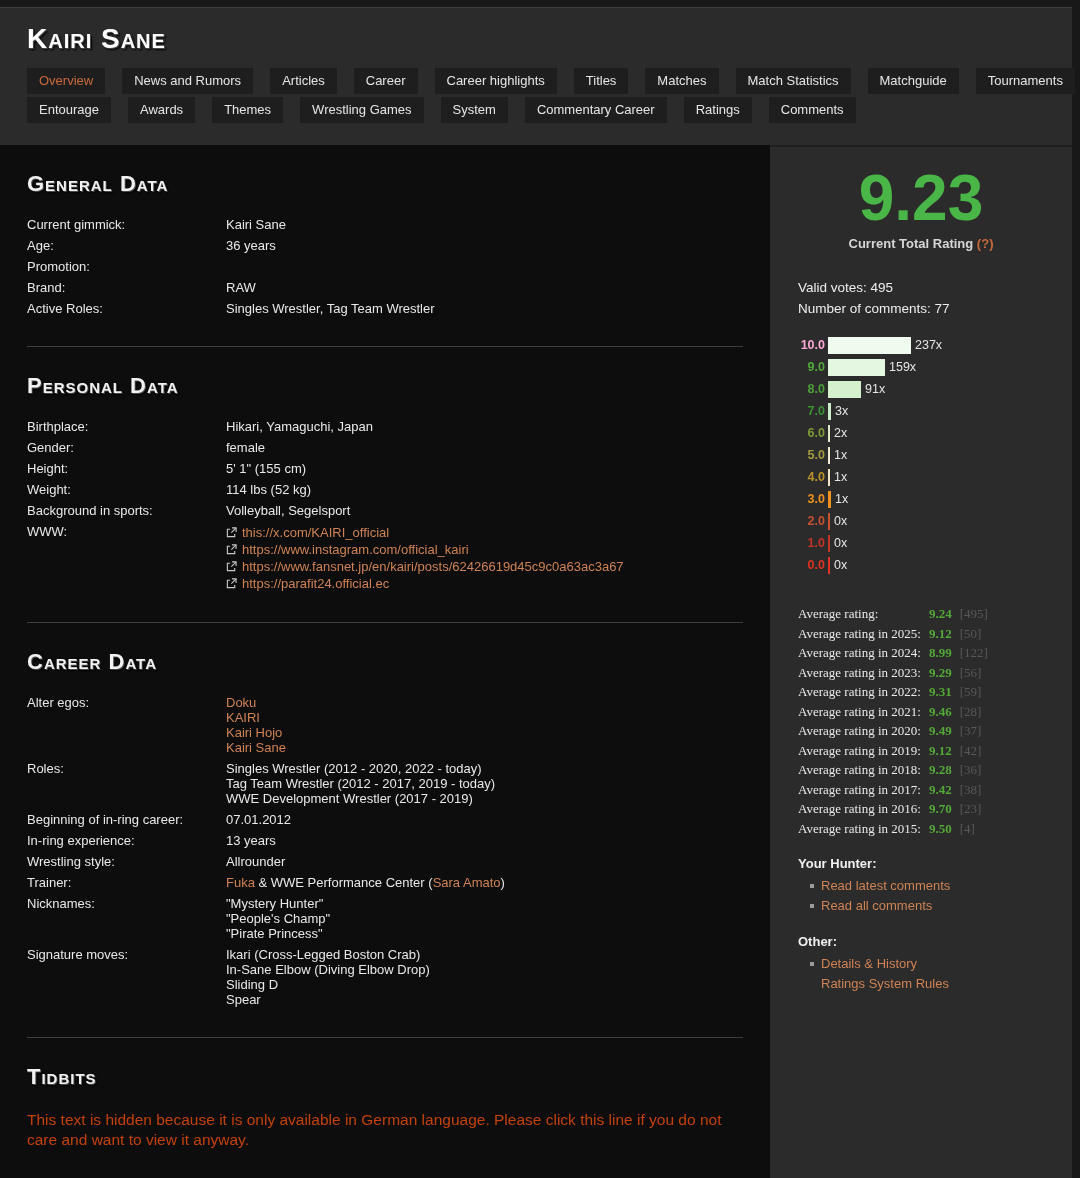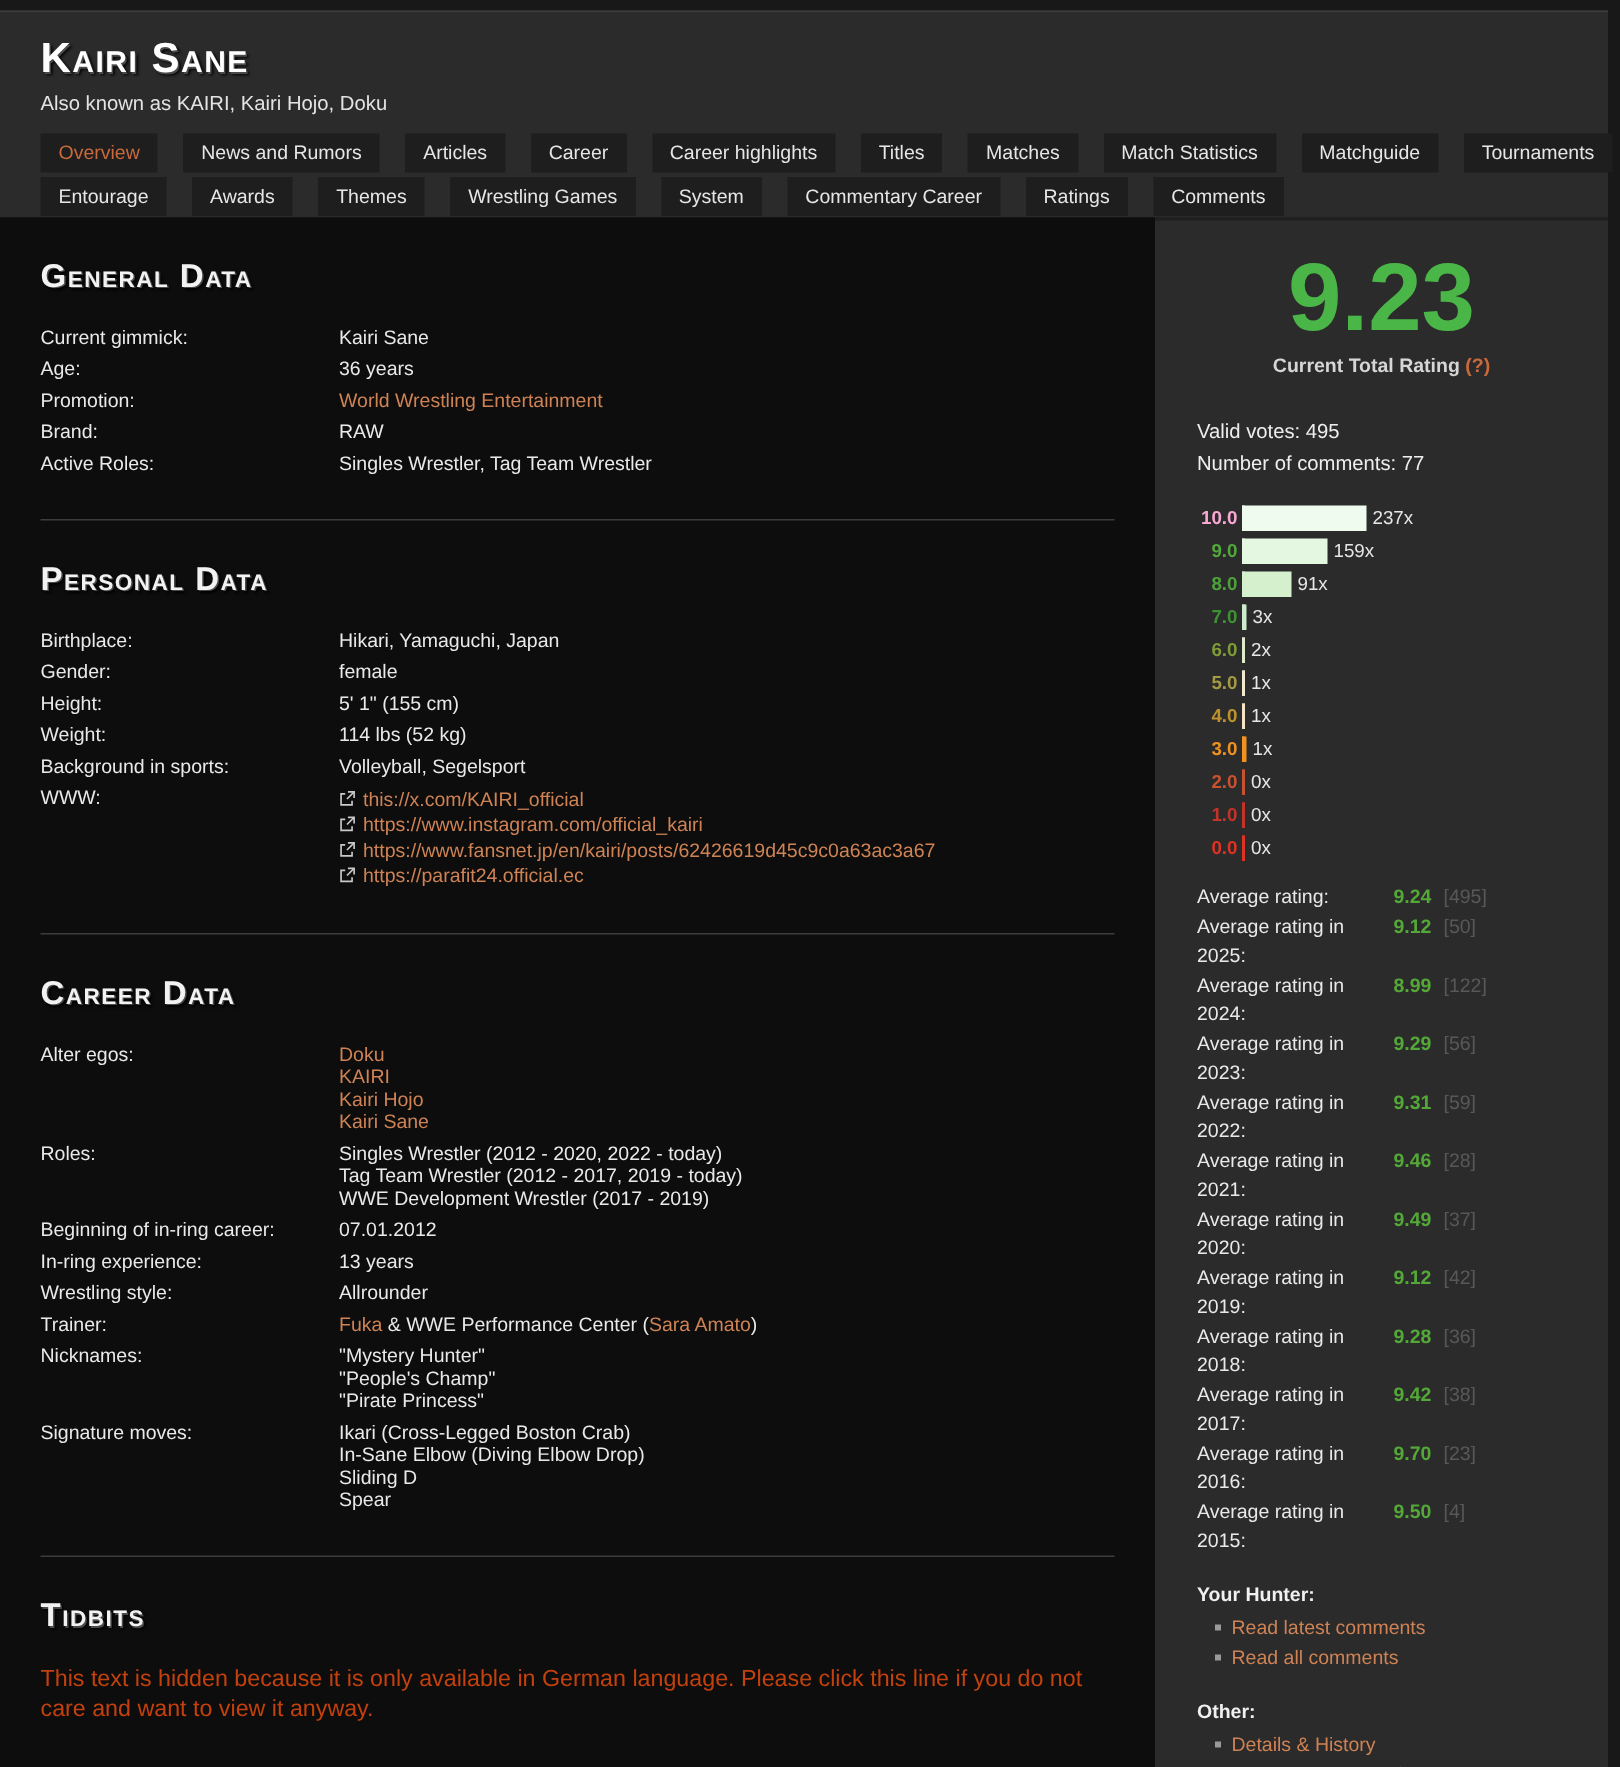--- a/index.html
+++ b/index.html
@@ -68,42 +68,41 @@
   .rating-caption .help { color:#c96a3c; cursor:pointer; }
   .votes-block { margin-top:26px; }
   .votes-line { line-height:21px; font-size:13.5px; color:#eee; }
 
   .histogram { margin-top:15px; }
   .hist-row { display:flex; align-items:center; height:22px; }
   .hist-score { width:27px; flex:none; text-align:right; font-weight:bold; font-size:12.5px; margin-right:3px; }
   .hist-bar { height:17px; flex:none; }
   .hist-count { margin-left:4px; font-size:12.5px; color:#e6e6e6; }
 
-  .averages { margin-top:12px; }
+  .averages { margin-top:28px;font-family:Liberation Serif, serif; }
   .avg-row { display:flex; line-height:19.5px; font-size:13px; }
   .avg-label { width:131px; flex:none; color:#e9e9e9; }
   .avg-val { font-weight:bold; color:#54a838; }
   .avg-votes { color:#585858; margin-left:8px; }
 
   .opt-block { margin-top:17px; }
   .opt-heading { font-weight:bold; color:#f0f0f0; line-height:17px; }
   .opt-list { list-style:none; margin-top:4px; }
   .opt-list li { line-height:20px; padding-left:23px; position:relative; }
   .bullet {
     position:absolute; left:12px; top:8px; width:4px; height:4px; background:#9a9a9a; display:inline-block;
   }
 </style>
 </head>
 <body>
 
 <div class="page">
 
   <div class="header">
     <div class="page-title">Kairi Sane</div>
-    <div class="page-subtitle">Also known as KAIRI, Kairi Hojo, Doku</div>
     <div class="tabs">
       <div class="tab-row" id="tab-row-1">
           <div class="tab active">Overview</div>
           <div class="tab">News and Rumors</div>
           <div class="tab">Articles</div>
           <div class="tab">Career</div>
           <div class="tab">Career highlights</div>
           <div class="tab">Titles</div>
           <div class="tab">Matches</div>
           <div class="tab">Match Statistics</div>
@@ -136,23 +135,20 @@
             </div>
           </div>
           <div class="data-row">
             <div class="row-label">Age:</div>
             <div class="row-value">
               <div class="vline"><span>36 years</span></div>
             </div>
           </div>
           <div class="data-row">
             <div class="row-label">Promotion:</div>
-            <div class="row-value">
-              <div class="vline"><span class="link">World Wrestling Entertainment</span></div>
-            </div>
           </div>
           <div class="data-row">
             <div class="row-label">Brand:</div>
             <div class="row-value">
               <div class="vline"><span>RAW</span></div>
             </div>
           </div>
           <div class="data-row">
             <div class="row-label">Active Roles:</div>
             <div class="row-value">

